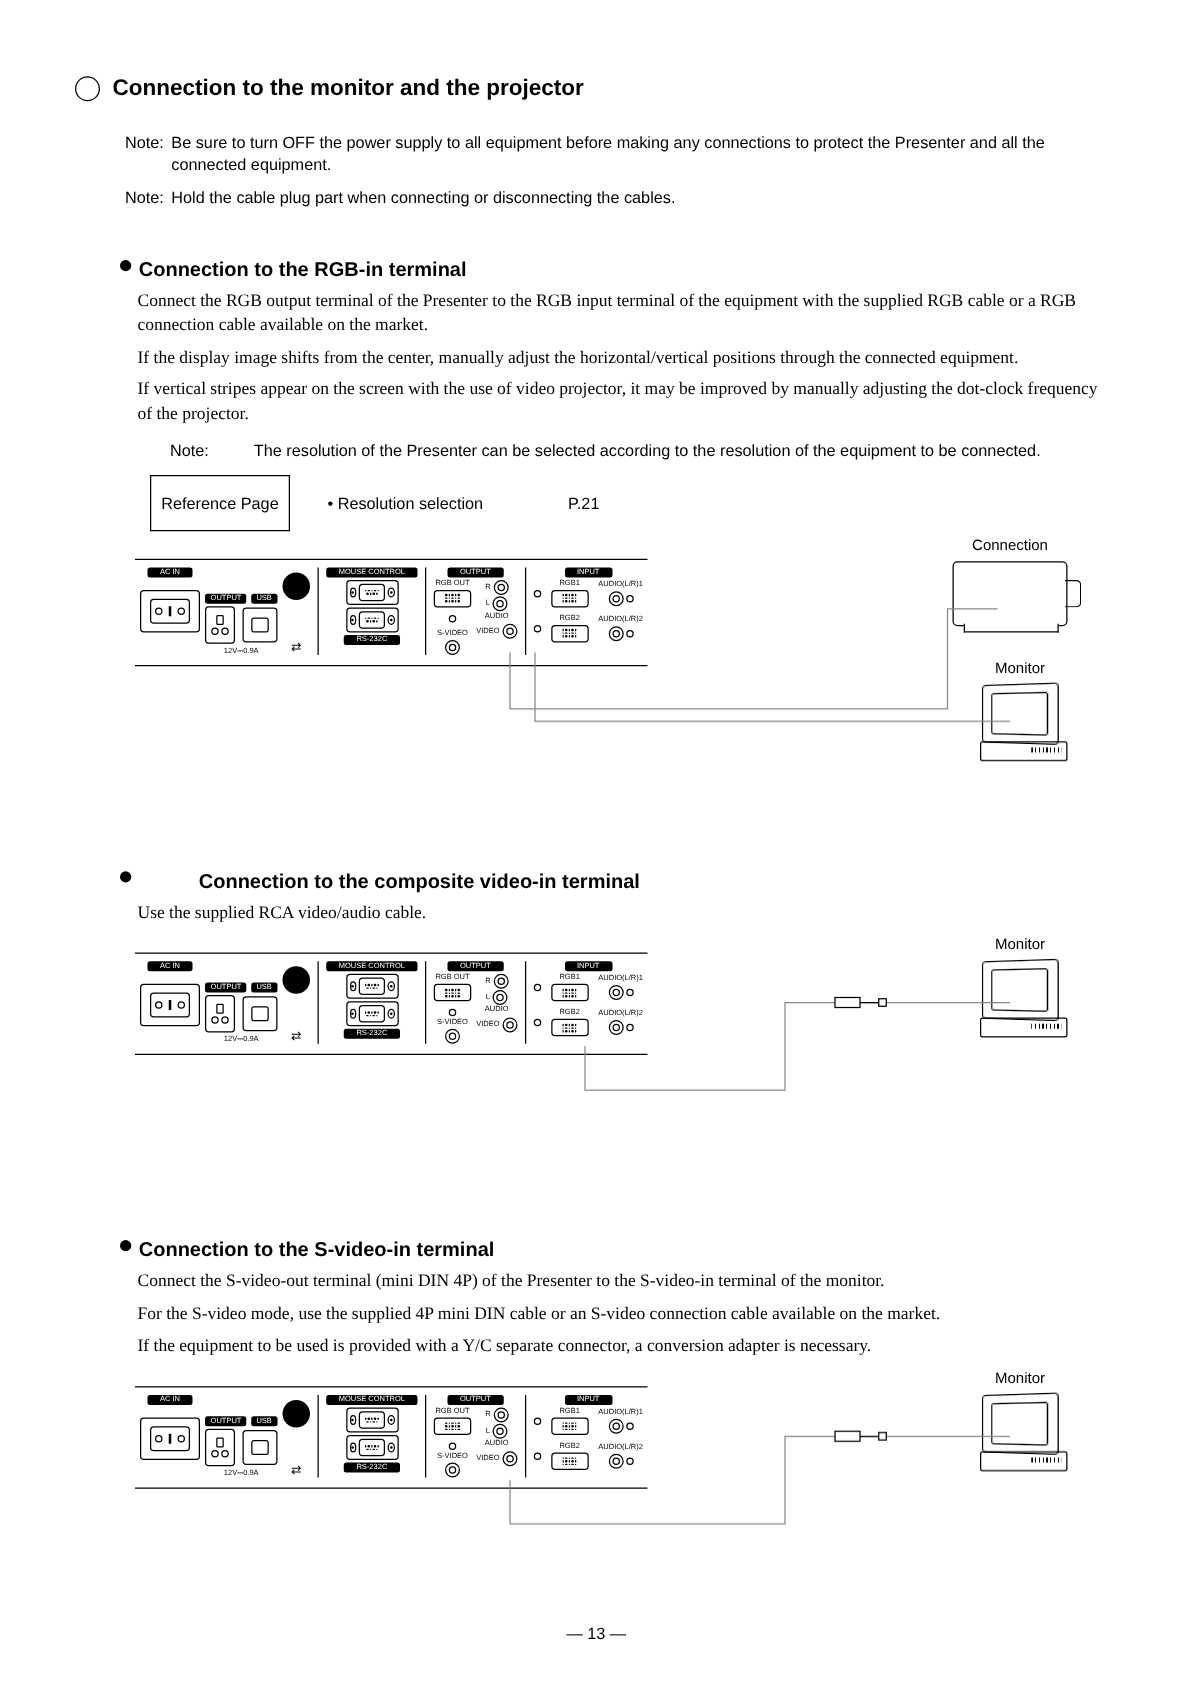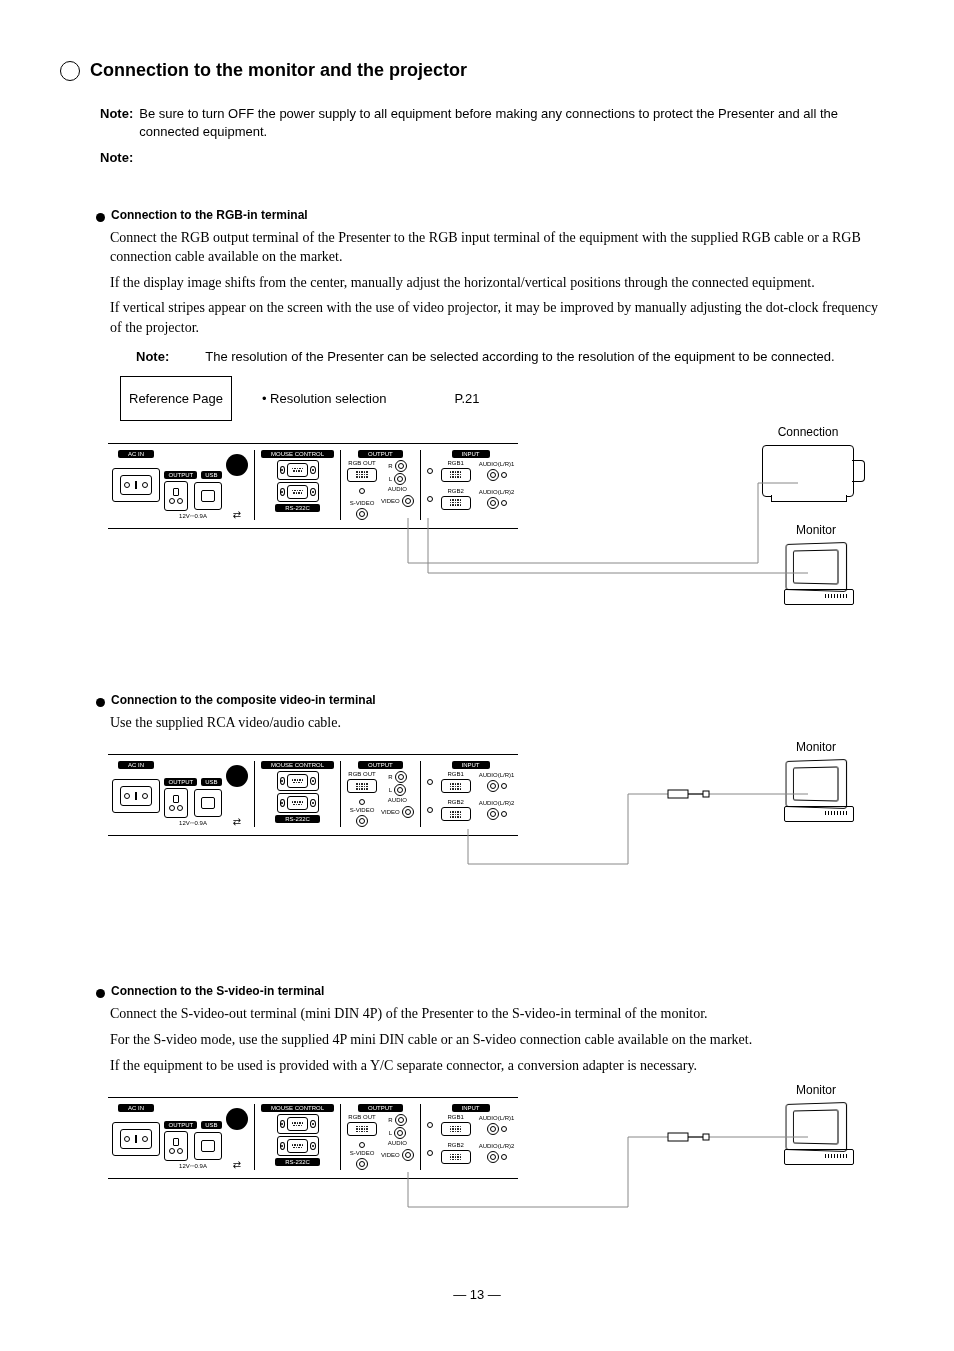--- a/index.html
+++ b/index.html
@@ -28,29 +28,29 @@
     flex-shrink: 0;
   }
   .note-block {
     margin-left: 40px;
     margin-bottom: 8px;
     display: flex;
     font-size: 13px;
     line-height: 1.4;
   }
   .note-label {
-    font-weight: bold;
+    font-weight: normal;
     flex-shrink: 0;
     margin-right: 6px;
   }
   .section-heading {
     display: flex;
-    align-items: flex-end;
+    align-items: flex-start;
     font-weight: bold;
-    font-size: 12px;
+    font-size: 16px;
     margin-top: 40px;
     margin-left: 36px;
   }
   .filled-circle {
     width: 9px;
     height: 9px;
     background: #000;
     border-radius: 50%;
     margin-right: 6px;
     flex-shrink: 0;
@@ -205,20 +205,21 @@
   <span class="circle-bullet"></span>
   <span>Connection to the monitor and the projector</span>
 </div>
 
 <div class="note-block">
   <span class="note-label">Note:</span>
   <span>Be sure to turn OFF the power supply to all equipment before making any connections to protect the Presenter and all the connected equipment.</span>
 </div>
 <div class="note-block">
   <span class="note-label">Note:</span>
+  <span>Hold the cable plug part when connecting or disconnecting the cables.</span>
 </div>
 
 <div class="section-heading">
   <span class="filled-circle"></span>
   <span>Connection to the RGB-in terminal</span>
 </div>
 <div class="body-text">Connect the RGB output terminal of the Presenter to the RGB input terminal of the equipment with the supplied RGB cable or a RGB connection cable available on the market.</div>
 <div class="body-text">If the display image shifts from the center, manually adjust the horizontal/vertical positions through the connected equipment.</div>
 <div class="body-text">If vertical stripes appear on the screen with the use of video projector, it may be improved by manually adjusting the dot-clock frequency of the projector.</div>
 <div class="sub-note">
@@ -461,21 +462,21 @@
       <div class="monitor-screen"></div>
       <div class="monitor-base"></div>
     </div>
   </div>
   <svg style="position:absolute;left:0;top:0;width:100%;height:100%;pointer-events:none;">
     <path d="M300 85 L300 130 L650 130 L650 50 L690 50" stroke="#888" fill="none" stroke-width="1"></path>
     <path d="M320 85 L320 140 L660 140 L660 140 L700 140" stroke="#888" fill="none" stroke-width="1"></path>
   </svg>
 </div>
 
-<div class="section-heading" style="margin-top:60px;">
+<div class="section-heading" style="margin-top:60px;gap:48px;">
   <span class="filled-circle"></span>
   <span>Connection to the composite video-in terminal</span>
 </div>
 <div class="body-text">Use the supplied RCA video/audio cable.</div>
 
 <div class="diagram-wrap">
   <div class="panel-pos">
     <div class="panel">
       <div class="pgroup">
         <span class="plabel wide">AC IN</span>

